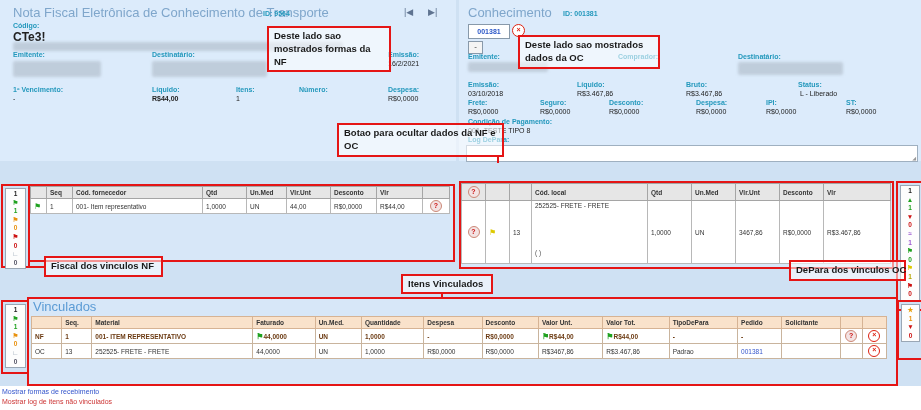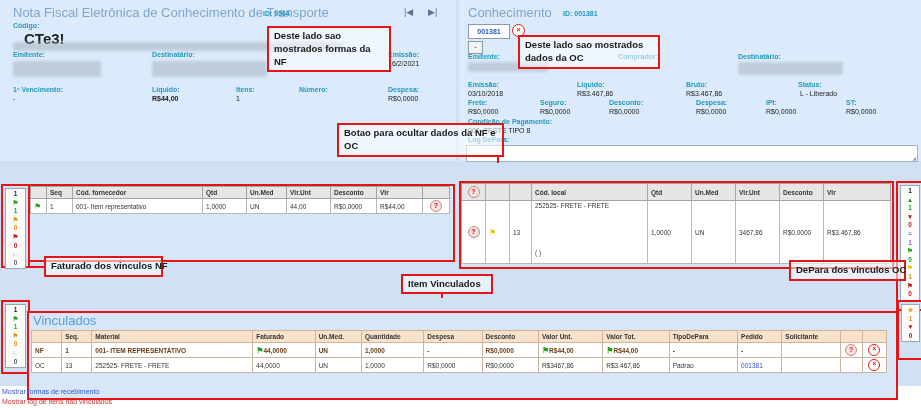--- a/index.html
+++ b/index.html
@@ -68,21 +68,21 @@
 <div class="screen">
   <div class="bg-blue"></div>
 
   <section class="panel" id="nf-panel">
     <div class="abs title" style="left:13px;top:5px;">Nota Fiscal Eletrônica de Conhecimento de Transporte</div>
     <div class="abs idlbl" style="left:263px;top:10px;">ID: 9564</div>
     <span class="abs navico" style="left:404px;top:7px;">|◀</span>
     <span class="abs navico" style="left:428px;top:7px;">▶|</span>
 
     <div class="abs lbl" style="left:13px;top:22px;">Código:</div>
-    <div class="abs val bold" style="left:13px;top:30px;font-size:15px;margin-left:11px;">CTe3!</div>
+    <div class="abs val bold" style="left:13px;top:30px;font-size:12px;">CTe3!</div>
     <div class="blur" style="left:13px;top:42px;width:330px;height:9px;"></div>
 
     <div class="abs lbl" style="left:13px;top:51px;">Emitente:</div>
     <div class="blur" style="left:13px;top:61px;width:88px;height:16px;"></div>
     <div class="abs lbl" style="left:152px;top:51px;">Destinatário:</div>
     <div class="blur" style="left:152px;top:61px;width:115px;height:16px;"></div>
 
     <div class="abs lbl" style="left:388px;top:51px;">Emissão:</div>
     <div class="abs val" style="left:388px;top:60px;">16/2/2021</div>
 
@@ -261,21 +261,21 @@
       <span class="cnt-k">1</span>
       <span class="ico-flag-g">⚑</span>
       <span class="cnt-g">1</span>
       <span class="ico-flag-o">⚑</span>
       <span class="cnt-o">0</span>
       <span class="ico-bar">∟</span>
       <span class="cnt-n">0</span>
     </div>
   </div>
 
-  <div class="redrect tblwrap" style="left:27px;top:311px;width:867px;height:85px;">
+  <div class="redrect tblwrap" style="left:27px;top:297px;width:867px;height:85px;">
     <div class="abs vtitle" style="left:4px;top:0;">Vinculados</div>
     <table class="tbl vtbl abs" style="left:2px;top:17px;width:856px;">
       <colgroup>
           <col style="width:30px">
           <col style="width:30px">
           <col style="width:160px">
           <col style="width:62px">
           <col style="width:46px">
       <col style="width:62px">
           <col style="width:58px">
@@ -350,21 +350,21 @@
       <span class="cnt-o">1</span>
       <span class="ico-down">▼</span>
       <span class="cnt-r">0</span>
     </div>
   </div>
 
   <div class="rbox" style="left:267px;top:26px;width:110px;">Deste lado sao mostrados formas da NF</div>
   <div class="rbox" style="left:518px;top:35px;width:128px;">Deste lado sao mostrados dados da OC</div>
   <div class="rbox" style="left:337px;top:123px;width:153px;">Botao para ocultar dados da NF e OC</div>
   <div class="rline" style="left:497px;top:157px;width:2px;height:6px;"></div>
-  <div class="rbox" style="left:44px;top:256px;width:105px;height:13px;white-space:nowrap;">Faturado dos vinculos  NF</div>
+  <div class="rbox" style="left:44px;top:256px;width:105px;height:13px;white-space:nowrap;">Fiscal dos vinculos  NF</div>
   <div class="rline" style="left:26px;top:266px;width:18px;height:2px;"></div>
-  <div class="rbox" style="left:401px;top:274px;width:78px;height:12px;white-space:nowrap;">Item Vinculados</div>
+  <div class="rbox" style="left:401px;top:274px;width:78px;height:12px;white-space:nowrap;">Itens Vinculados</div>
   <div class="rline" style="left:441px;top:292px;width:2px;height:6px;"></div>
   <div class="rbox" style="left:789px;top:260px;width:103px;height:13px;white-space:nowrap;">DePara dos vinculos OC</div>
 
   <div class="abs link-blue" style="left:2px;top:388px;">Mostrar formas de recebimento</div>
   <div class="abs link-red" style="left:2px;top:398px;">Mostrar log de itens não vinculados</div>
 </div>
 
 </body></html>

